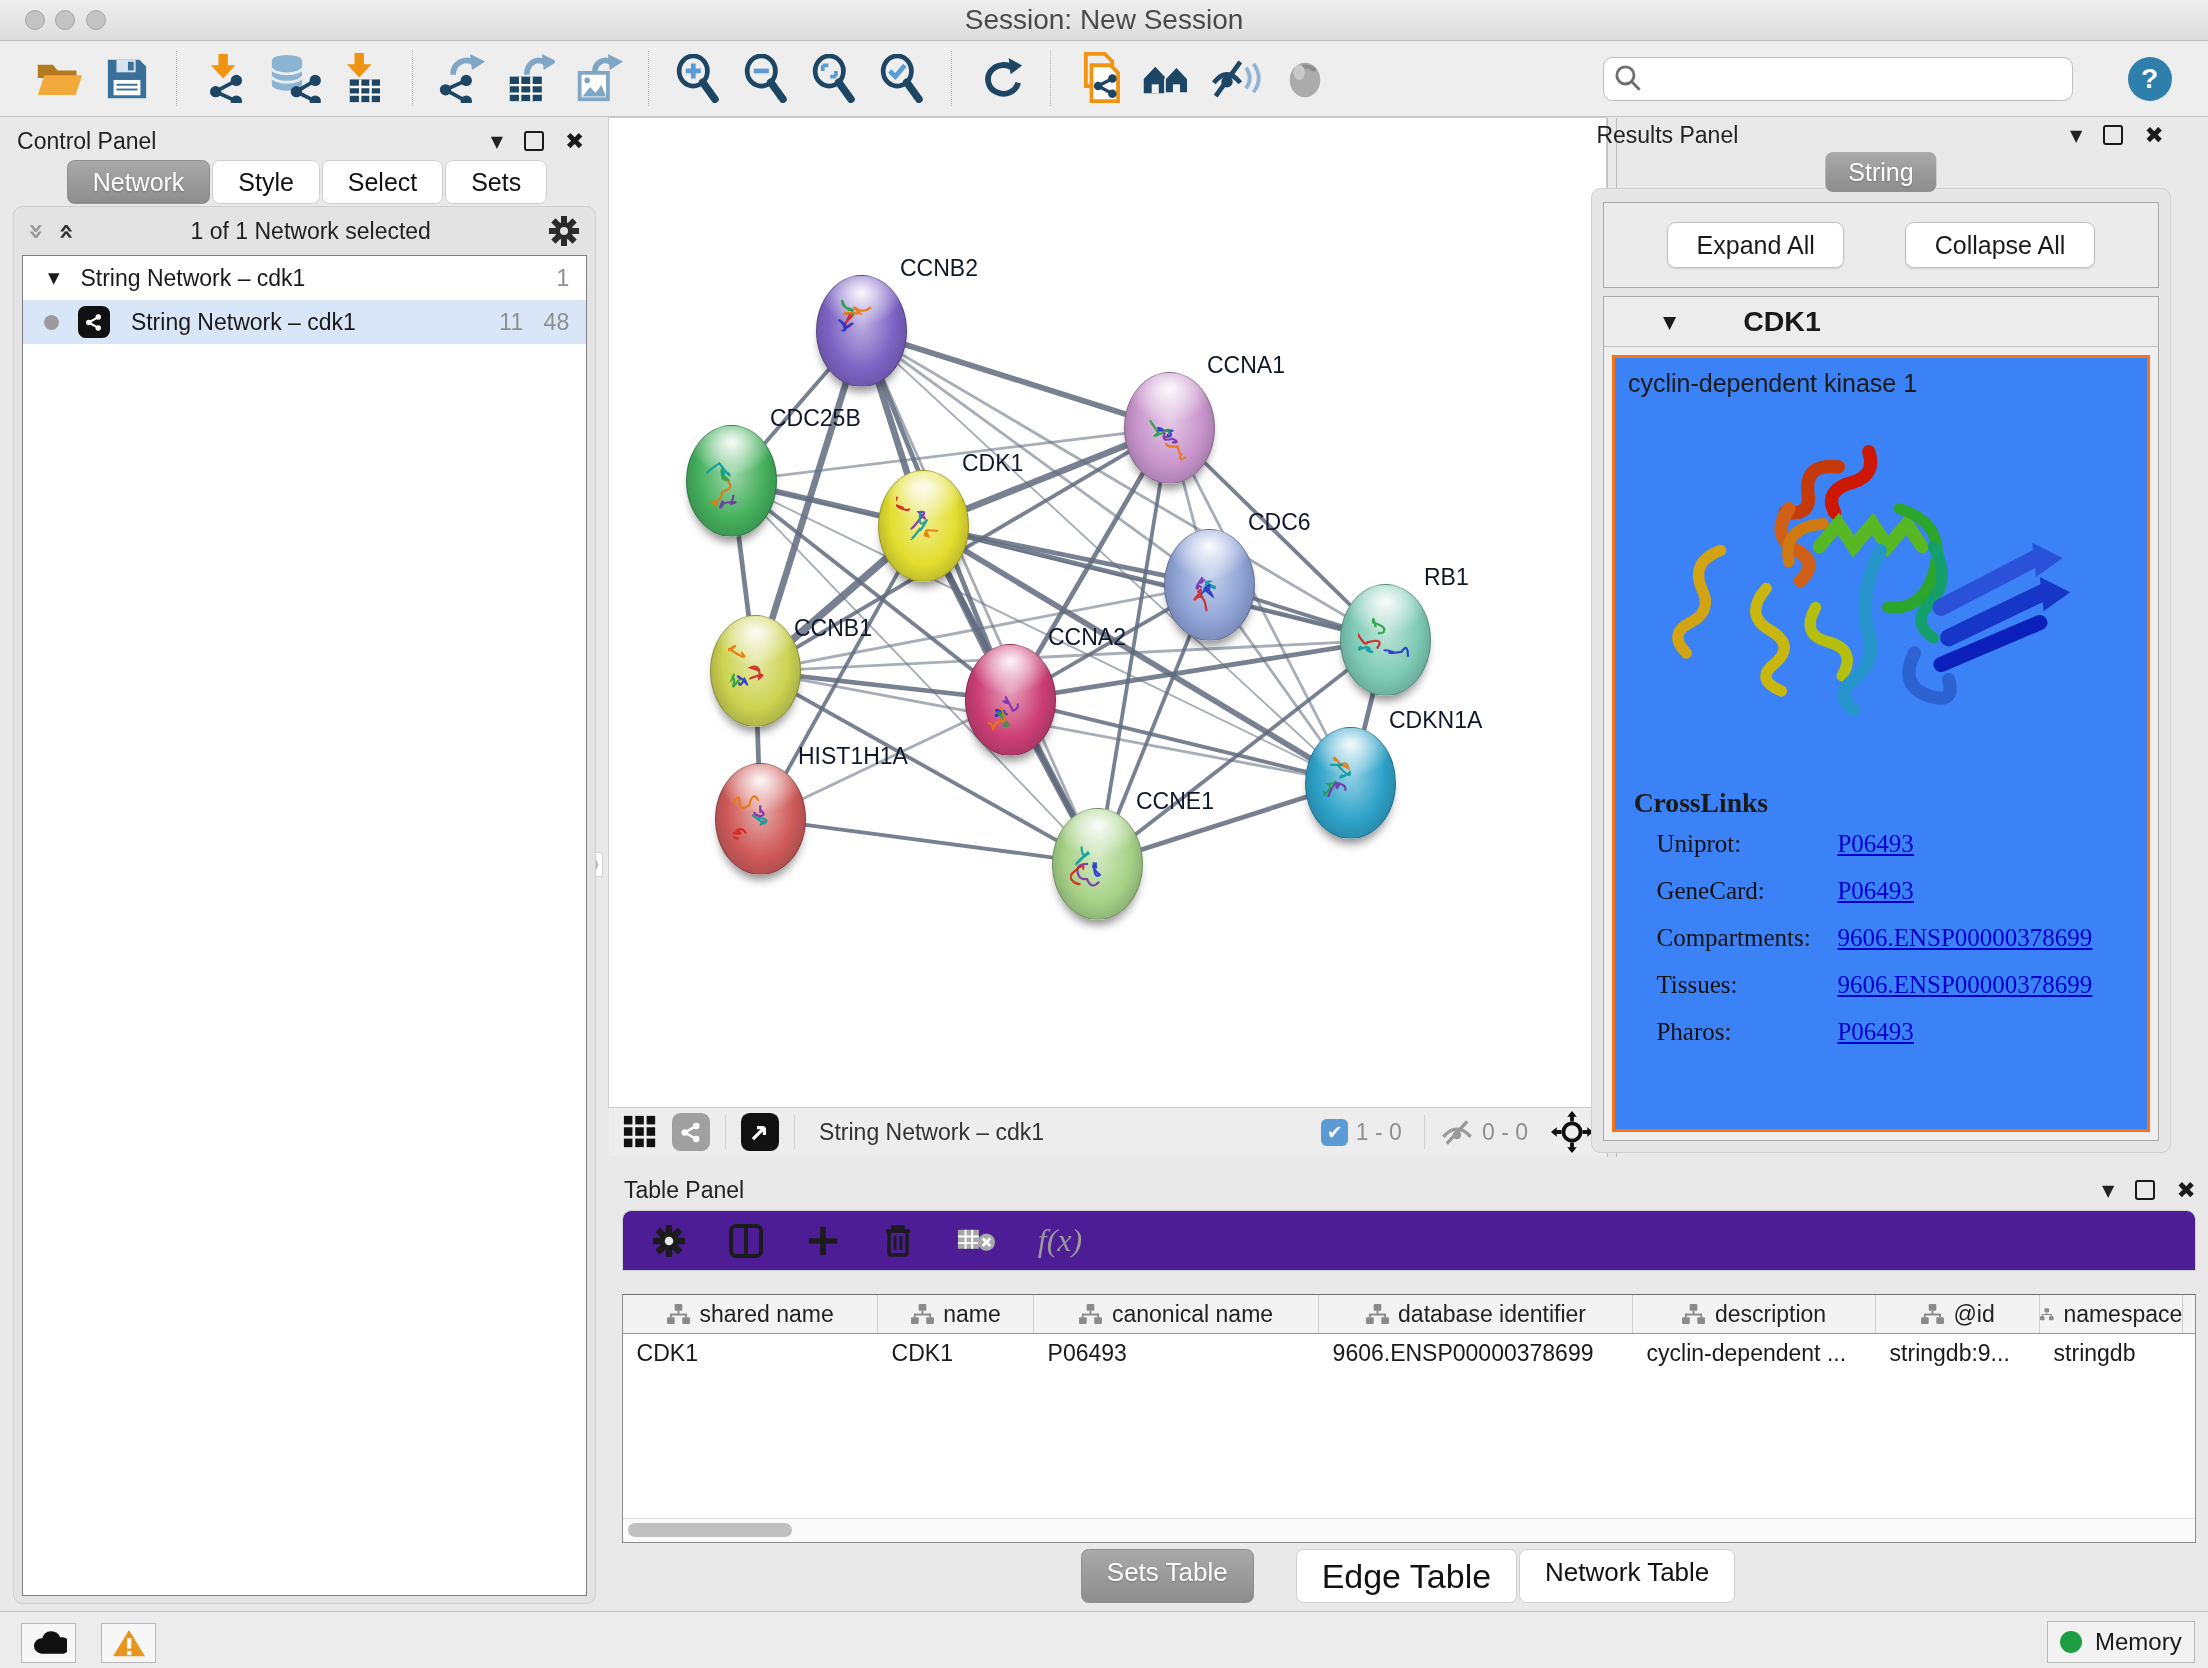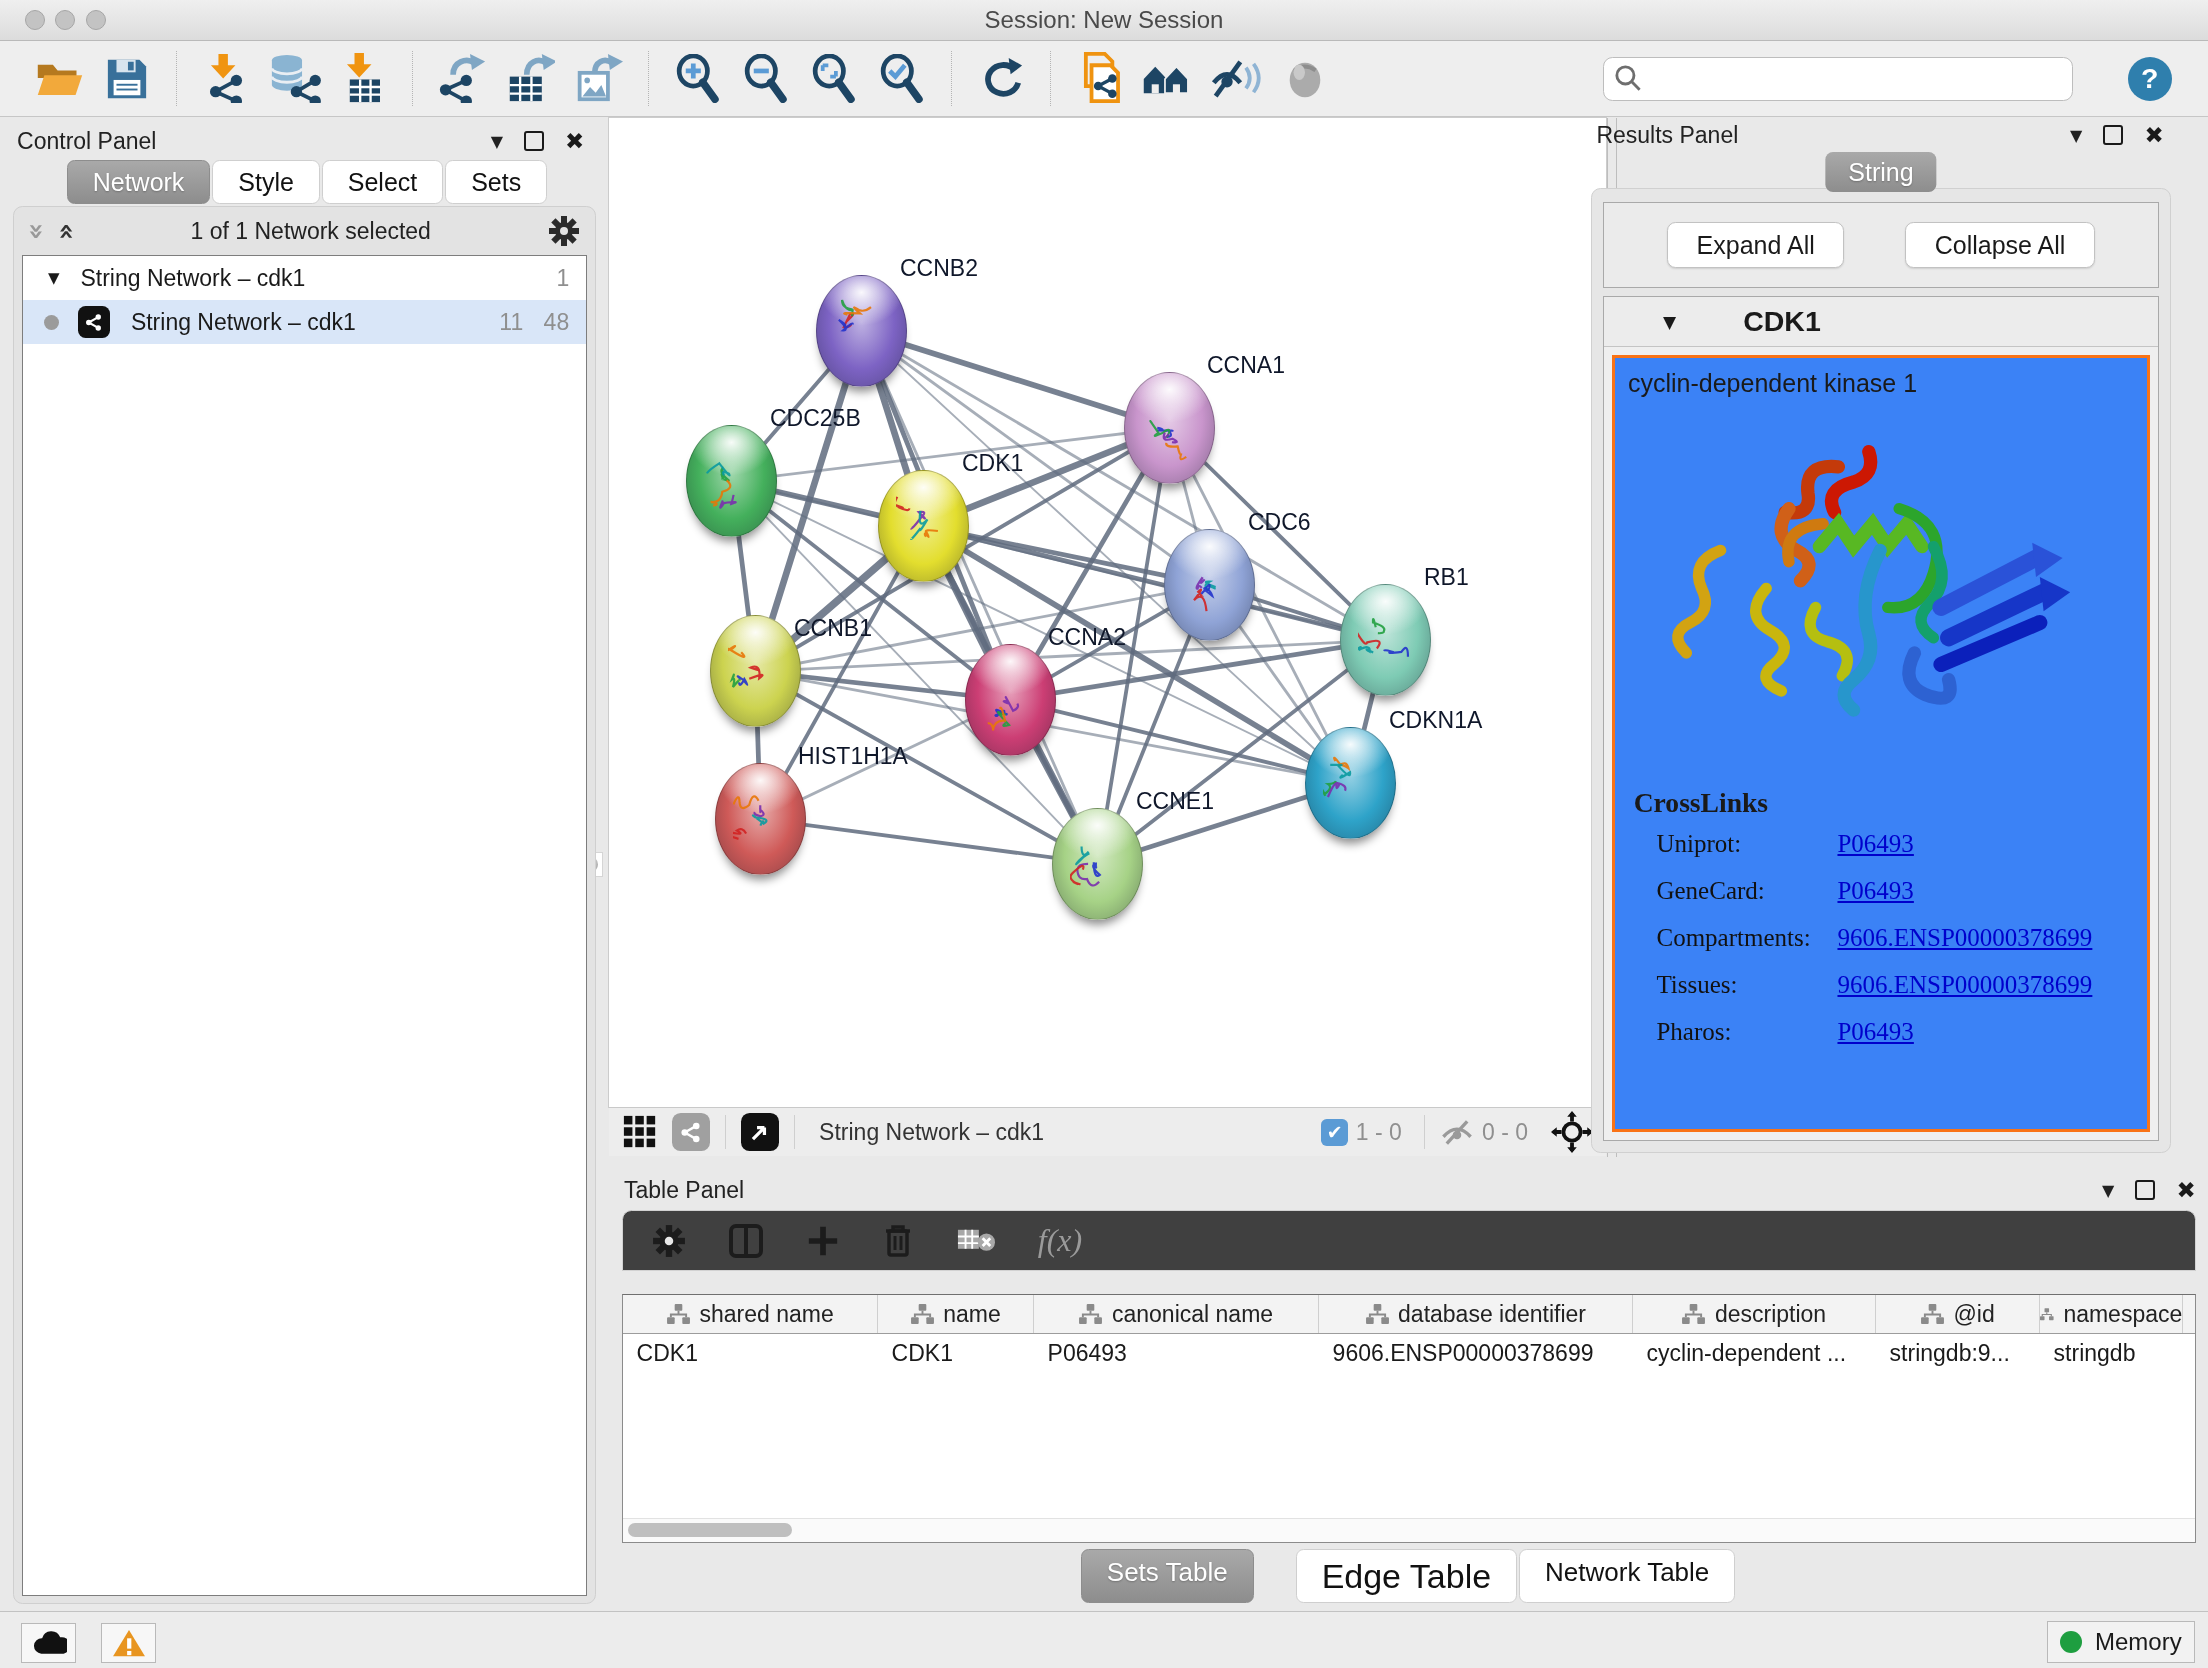--- a/index.html
+++ b/index.html
@@ -5,21 +5,21 @@
   html,body{margin:0;padding:0;width:2208px;height:1668px;overflow:hidden;
     background:#e9e9e9;font-family:"Liberation Sans",sans-serif;color:#1a1a1a;}
   .abs{position:absolute;}
   .glyph{font-family:"DejaVu Sans",sans-serif;}
 
   
   #titlebar{left:0;top:0;width:2208px;height:40px;background:linear-gradient(#efefef,#dcdcdc);
     border-bottom:1px solid #b9b9b9;}
   .tl{position:absolute;top:9.5px;width:20px;height:20px;border-radius:50%;
     background:#c3c3c3;border:1px solid #a6a6a6;box-sizing:border-box;}
-  #win-title{width:100%;text-align:center;line-height:40px;font-size:24px;color:#4a4a4a;}
+  #win-title{width:100%;text-align:center;line-height:40px;font-size:28px;color:#4a4a4a;}
 
   
   #toolbar{left:0;top:41px;width:2208px;height:76px;background:#eeeeee;
     border-bottom:1.9px solid #c6c6c6;display:flex;align-items:center;padding:0 25px;box-sizing:border-box;}
   .tbtn{width:53px;height:53px;display:flex;align-items:center;justify-content:center;margin:0 7.6px;}
   .tsep{height:55px;border-left:1.9px dotted #b4b4b4;margin:0 15px;}
   #search-wrap{margin-left:auto;position:relative;width:470px;height:44px;}
   #search-input{width:100%;height:100%;box-sizing:border-box;border:1.9px solid #bdbdbd;border-radius:9.5px;
     background:#fff;padding-left:49px;font-size:23px;outline:none;}
   #search-icon{position:absolute;left:11.4px;top:7.6px;}
@@ -107,21 +107,21 @@
   #xl-title{font-family:"Liberation Serif",serif;font-weight:bold;font-size:27.6px;margin:17px 0 11.4px 5.7px;}
   .xrow{display:flex;font-family:"Liberation Serif",serif;font-size:25px;margin:0 0 19px 28.5px;}
   .xrow .xl{width:181px;color:#111;}
   .xrow .xv{color:#0000cc;text-decoration:underline;}
 
   
   #h-splitter{left:609px;top:1157px;width:1600px;height:15px;background:#e9e9e9;}
 
   
   #table-panel{left:609px;top:1172px;width:1600px;height:439px;}
-  #tp-toolbar{position:absolute;left:13.3px;right:13.3px;top:38px;height:59px;background:#404040;
+  #tp-toolbar{position:absolute;left:13.3px;right:13.3px;top:38px;height:59px;background:#4c1d95;
     border:1px solid #d2d2d2;border-radius:9.5px 9.5px 0 0;display:flex;align-items:center;
     gap:42px;padding-left:28.5px;}
   #fx-label{font-family:"Liberation Serif",serif;font-style:italic;font-size:32px;color:#9a9a9a;}
   #tbl-wrap{position:absolute;left:13.3px;right:13.3px;top:122px;height:249px;background:#fff;
     border:1.9px solid #8b8b8b;border-top:1.9px solid #6f6f6f;box-sizing:border-box;
     display:flex;flex-direction:column;overflow:hidden;}
   #tbl-head{display:flex;height:38px;background:#f3f3f3;border-bottom:1.9px solid #9c9c9c;}
   .th{display:flex;align-items:center;justify-content:center;gap:9.5px;font-size:23px;color:#222;
     border-right:1px solid #cfcfcf;box-sizing:border-box;overflow:hidden;white-space:nowrap;flex:none;}
   .tr{display:flex;height:38px;}

